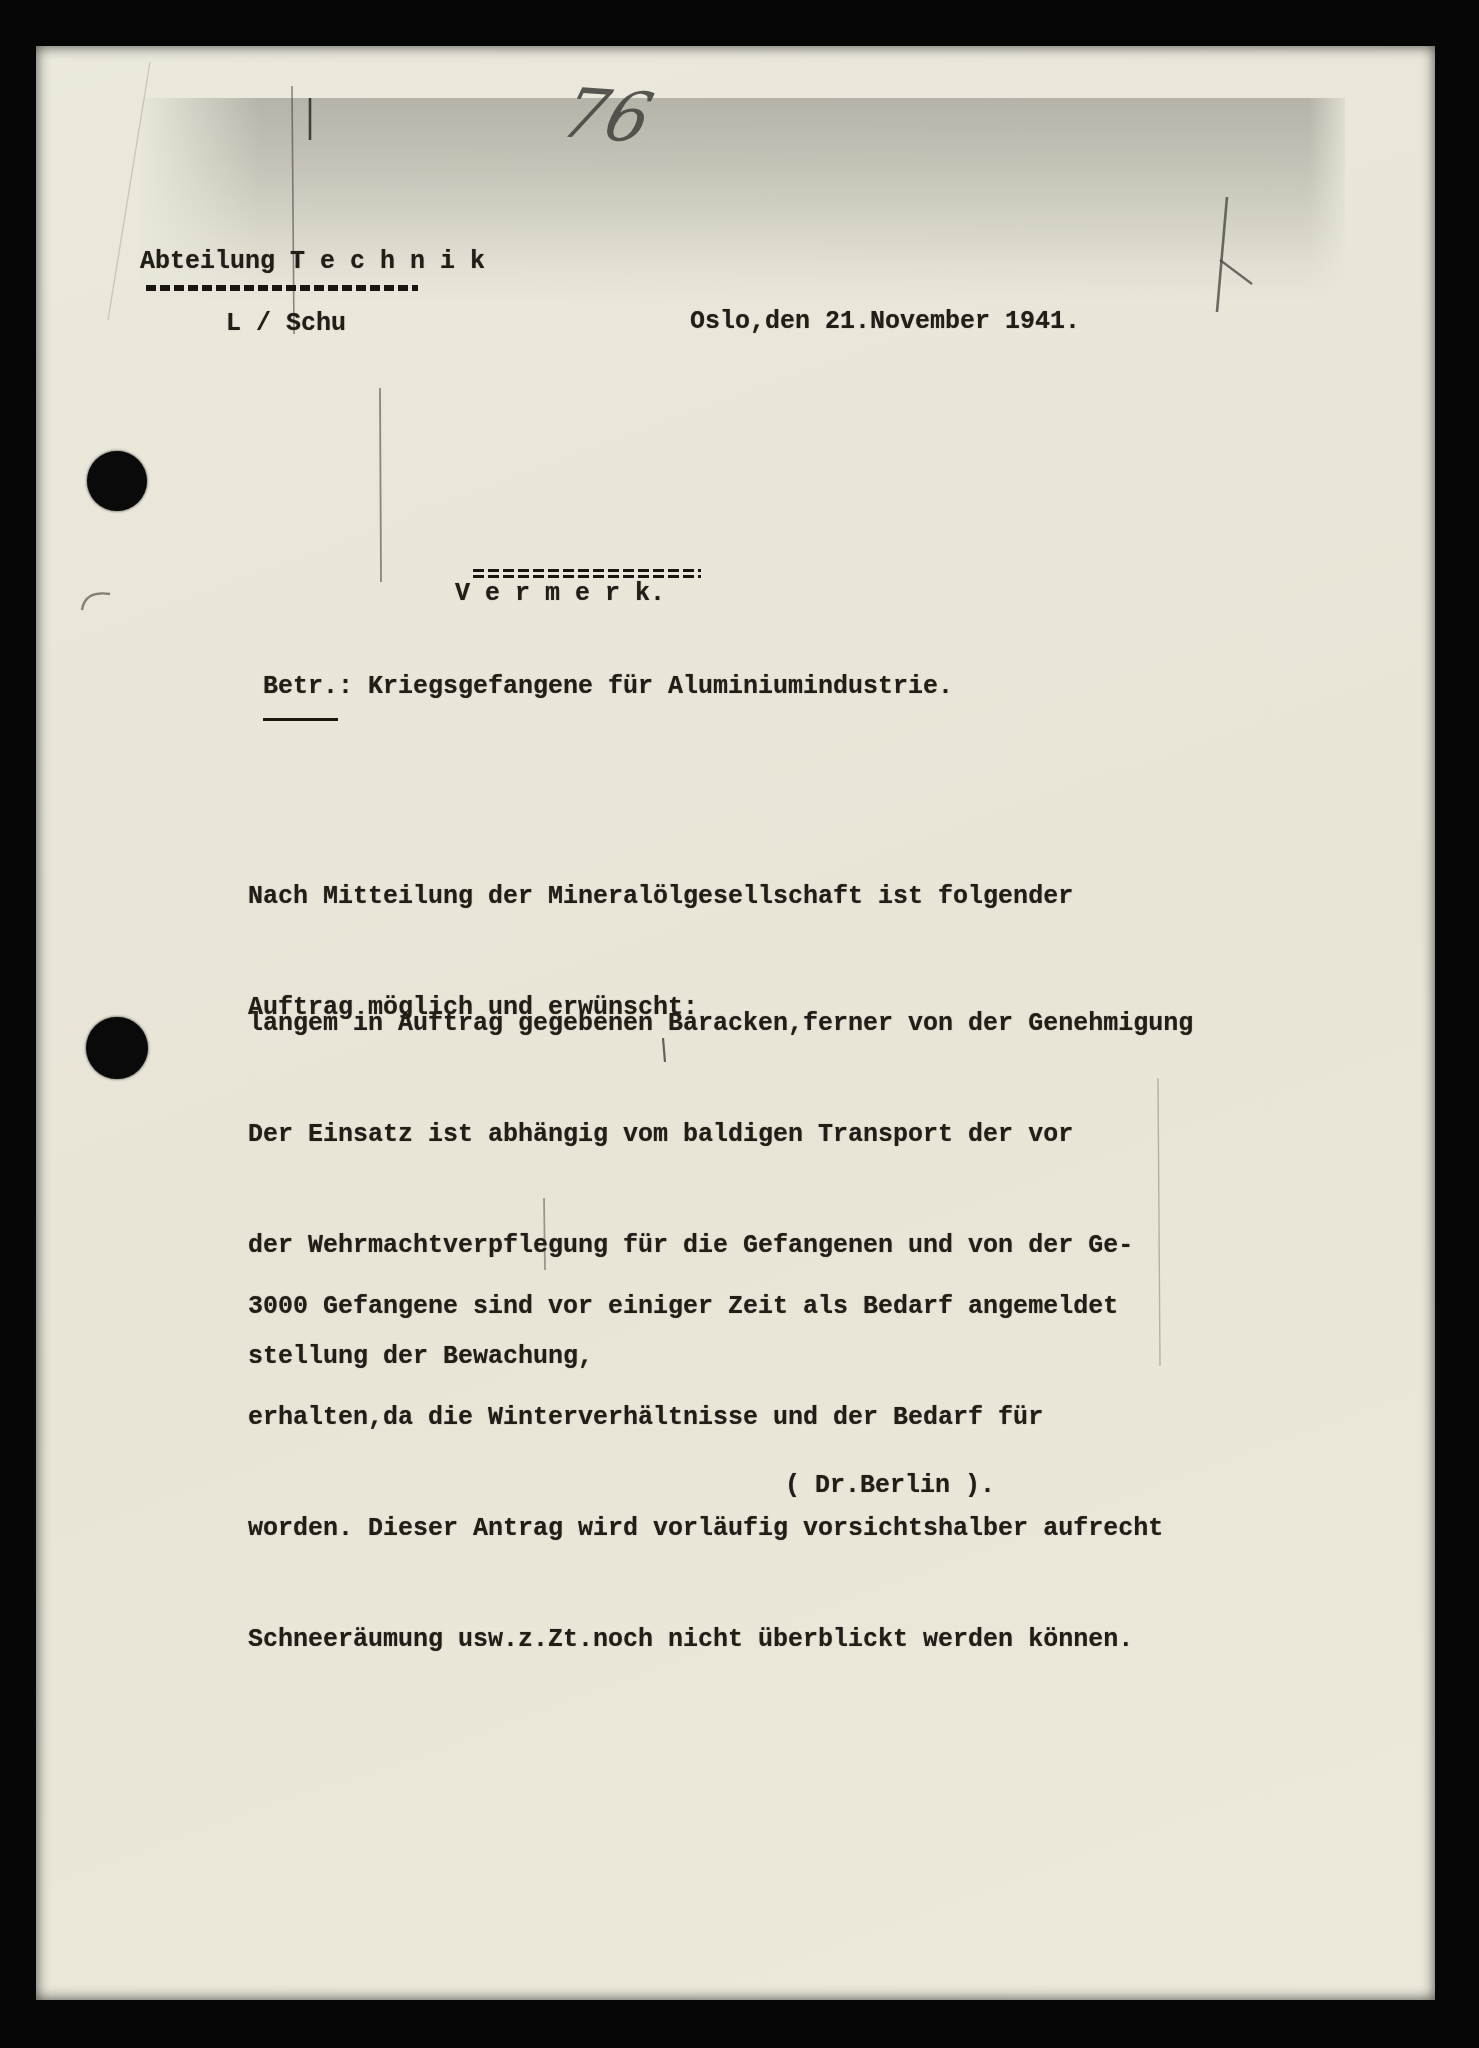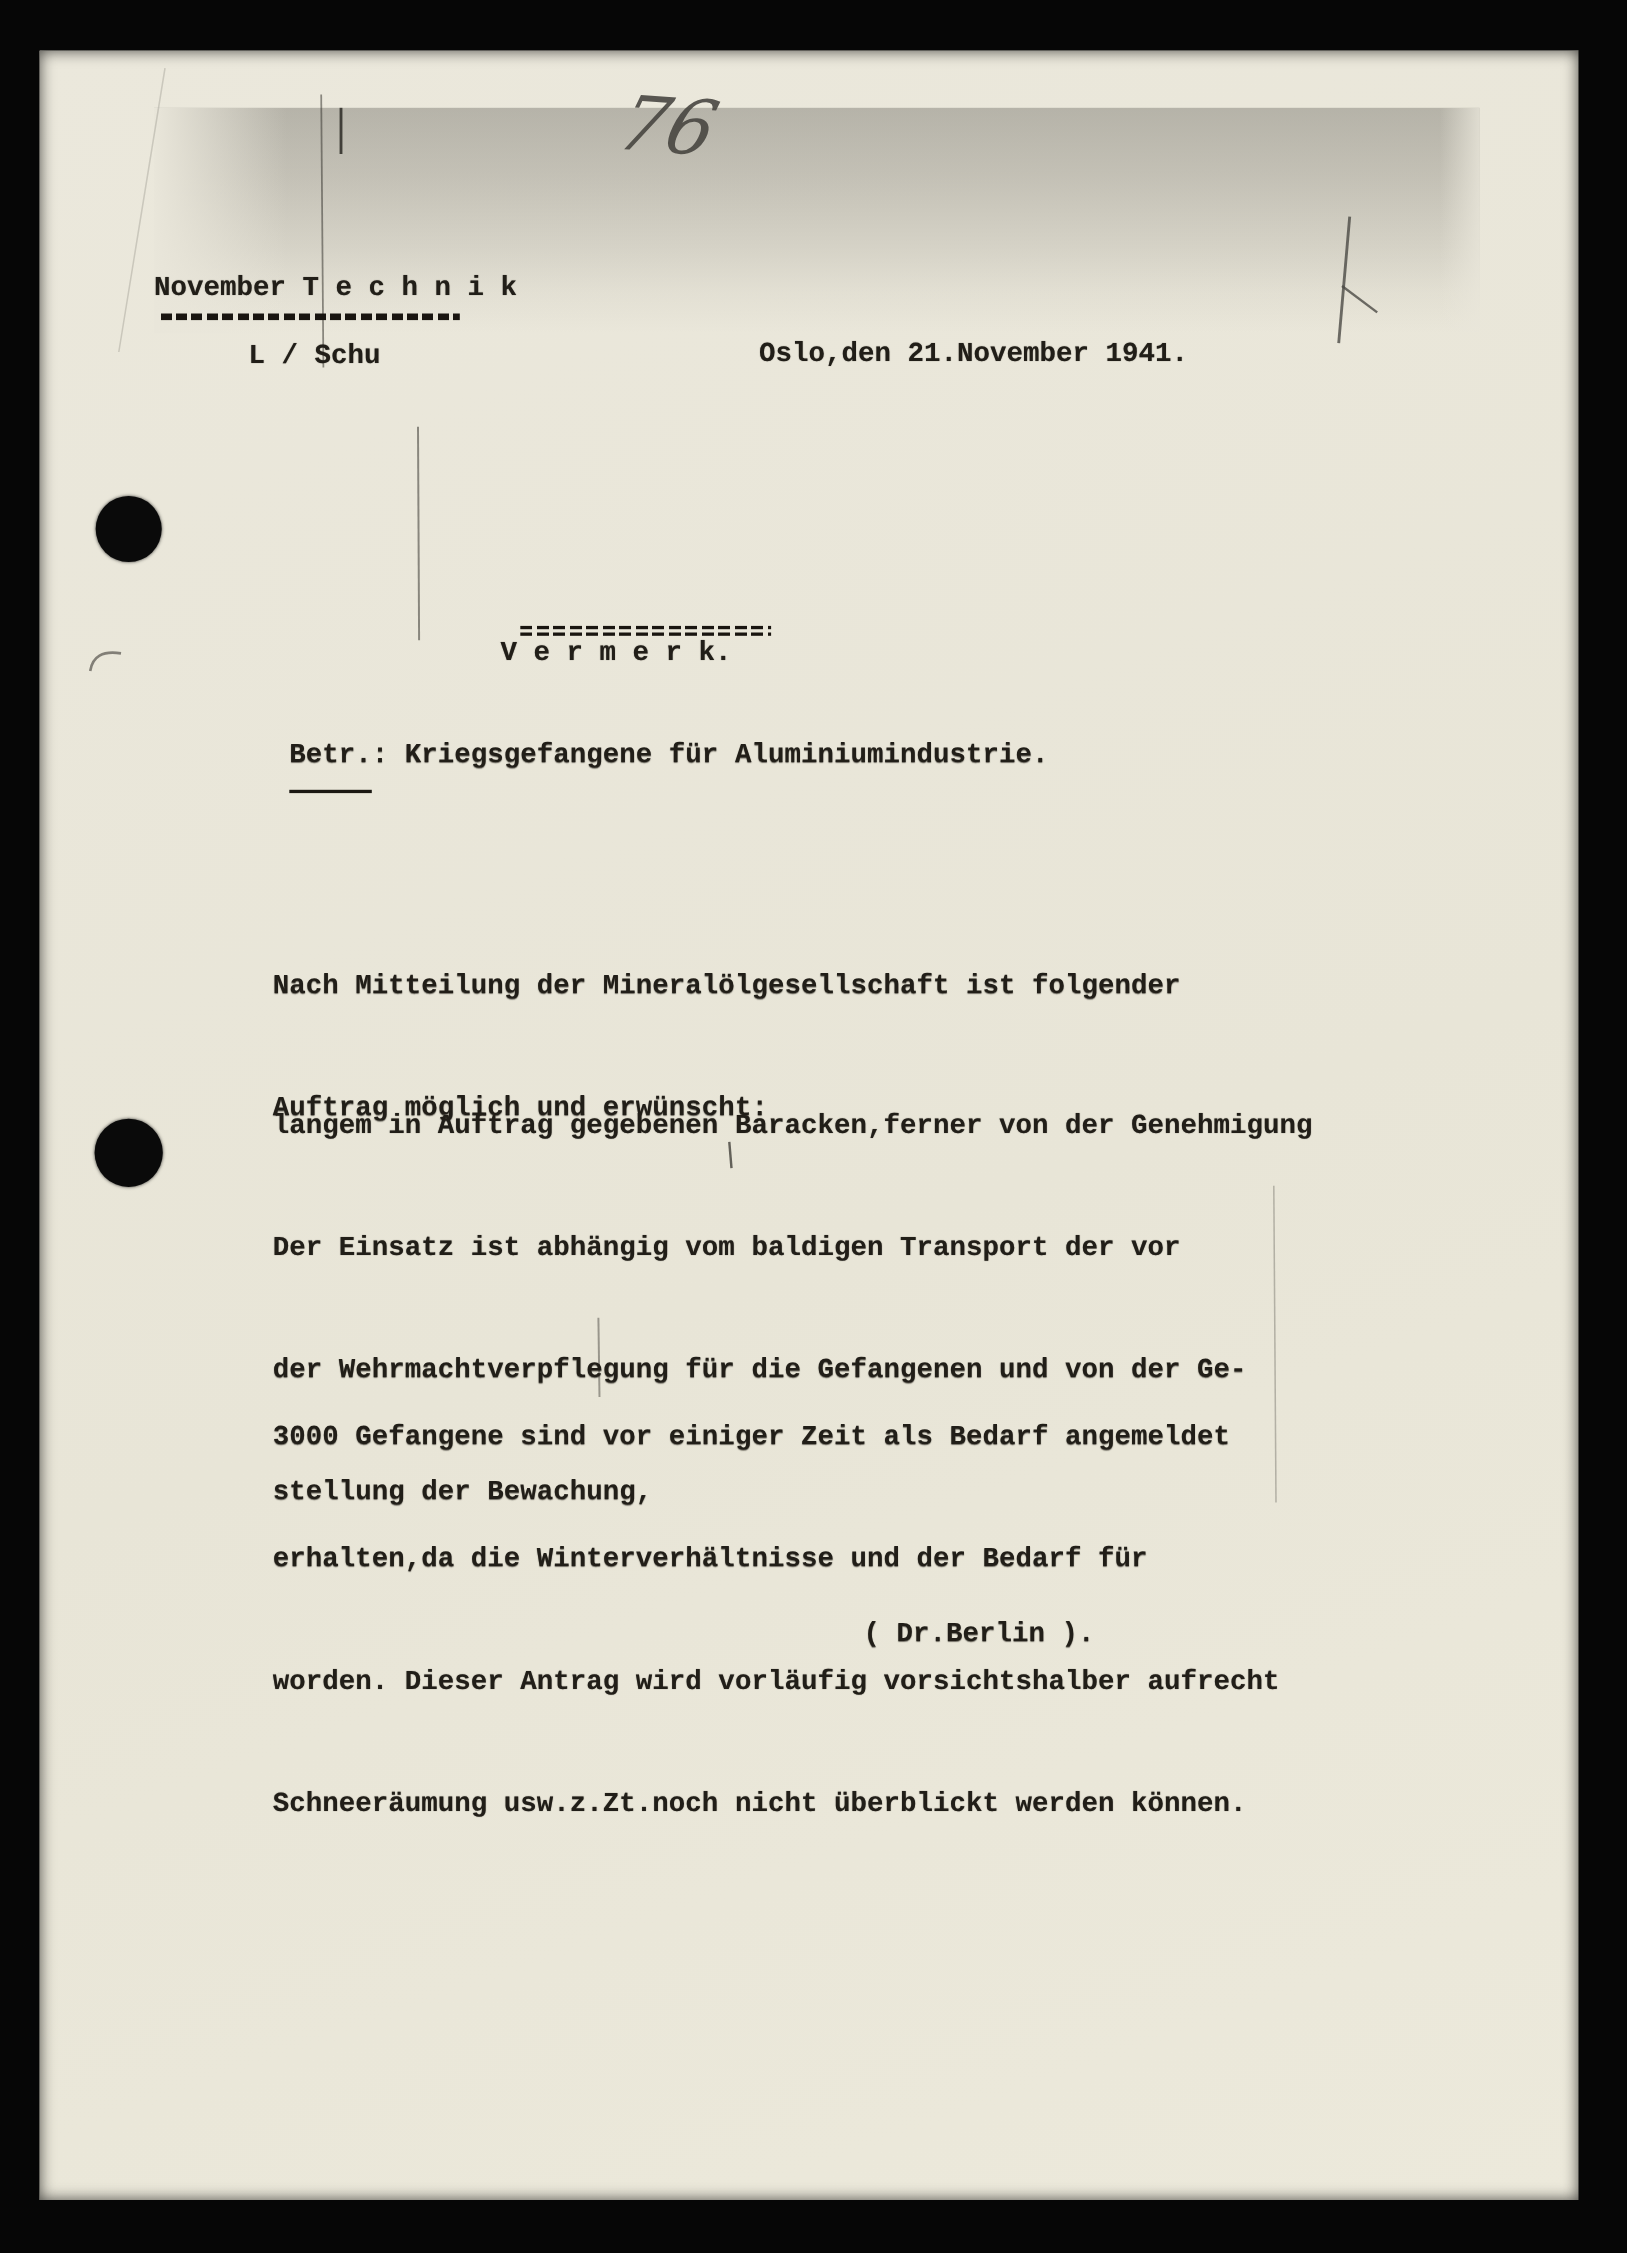--- a/index.html
+++ b/index.html
@@ -73,21 +73,21 @@
     <line x1="1122" y1="1032" x2="1124" y2="1320" stroke="#3a3832" stroke-width="1.4" opacity="0.30"></line>
     <line x1="627" y1="992" x2="629" y2="1016" stroke="#2c2a25" stroke-width="2.2" opacity="0.7"></line>
     <path d="M 1191,151 L 1181,266" stroke="#4b4a45" stroke-width="2.6" fill="none" opacity="0.8"></path>
     <path d="M 1184,214 L 1216,238" stroke="#4b4a45" stroke-width="2.2" fill="none" opacity="0.8"></path>
     <path d="M 46,564 q 3,-20 28,-16" stroke="#55534d" stroke-width="2.4" fill="none" opacity="0.7"></path>
   </svg>
 
   <div class="punch-hole" style="left:51px;top:405px;width:60px;height:60px;"></div>
   <div class="punch-hole" style="left:50px;top:971px;width:62px;height:62px;"></div>
 
-  <div class="tw" style="left:104px;top:197px;">November T e c h n i k</div>
+  <div class="tw" style="left:104px;top:197px;">Abteilung T e c h n i k</div>
   <div class="dashrow" style="left:110px;top:239px;width:272px;height:6px;"></div>
 
   <div class="tw" style="left:190px;top:259px;">L / Schu</div>
   <div class="tw" style="left:654px;top:257px;">Oslo,den 21.November 1941.</div>
 
   <div class="tw" style="left:419px;top:483px;margin-top:46px;">V e r m e r k.</div>
   <div class="dbl-dash" style="left:437px;top:523px;width:228px;">
     <div class="bar"></div>
       <div class="bar"></div>
   </div>

